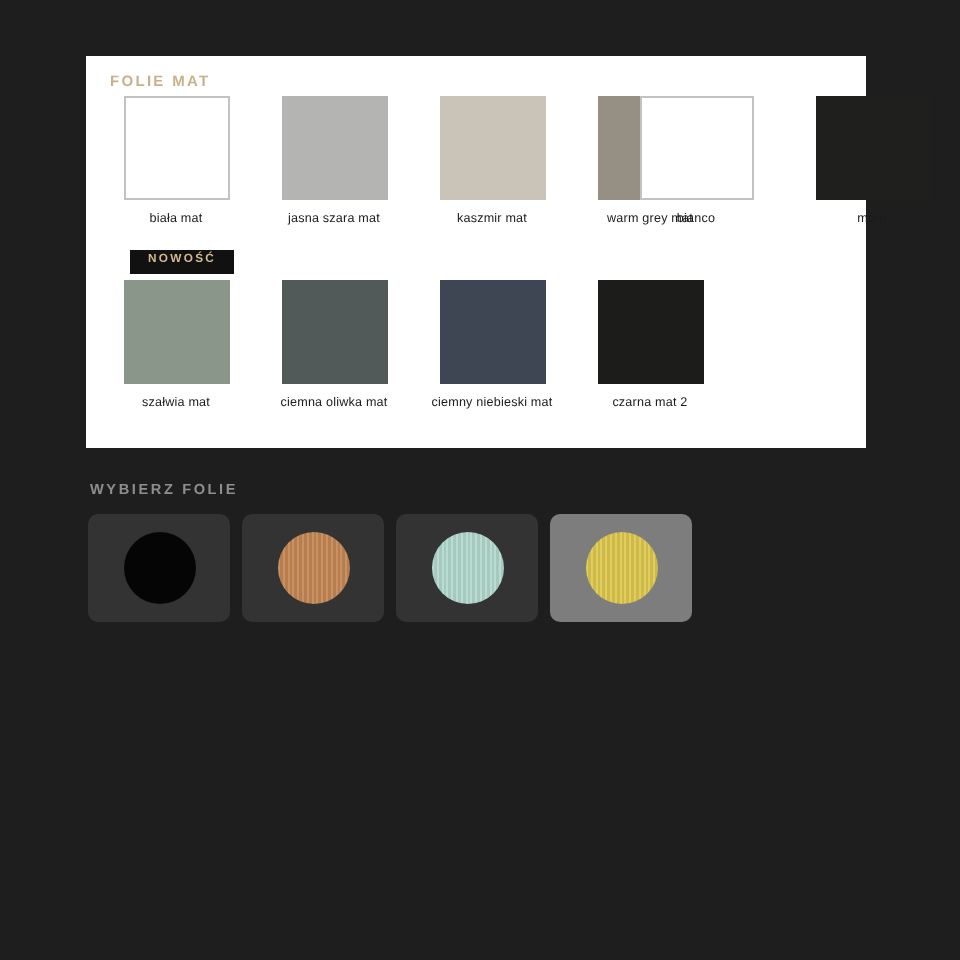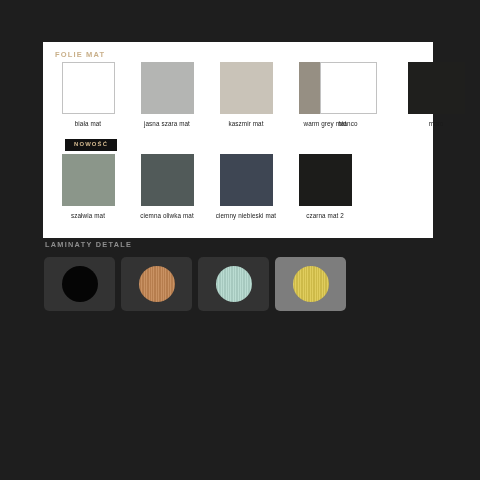--- a/index.html
+++ b/index.html
@@ -12,21 +12,21 @@
     background: #1e1e1e;
     font-family: "Liberation Sans", sans-serif;
     overflow: hidden;
     position: relative;
   }
 
   
   #panel {
     position: absolute;
     left: 43px;
-    top: 42px;
+    top: 28px;
     width: 390px;
     height: 196px;
     background: #ffffff;
     box-sizing: border-box;
   }
 
   .col-head {
     position: absolute;
     font-size: 7.5px;
     font-weight: bold;
@@ -192,21 +192,21 @@
         <div class="swatch-label">bianco</div>
       </div>
       <div class="swatch-cell">
         <div class="swatch-chip" style="background: rgb(31, 31, 29);"></div>
         <div class="swatch-label">moro</div>
       </div>
     </div>
 
 </div>
 
-<div id="detale-head">LAMINATY DETALE</div>
+<div id="detale-head">WYBIERZ FOLIE</div>
 
 <div id="detale-row">
     <div class="detale-card">
       <div class="detale-dot" style="background-color: rgb(5, 5, 5);"></div>
     </div>
     <div class="detale-card">
       <div class="detale-dot grain" style="background-color: rgb(196, 135, 84);"></div>
     </div>
     <div class="detale-card">
       <div class="detale-dot grain" style="background-color: rgb(179, 216, 205);"></div>

